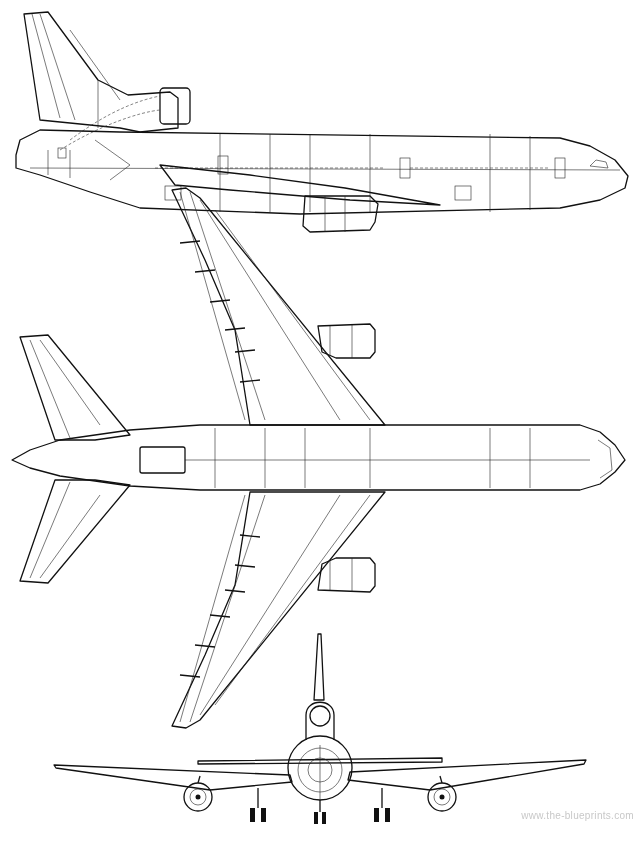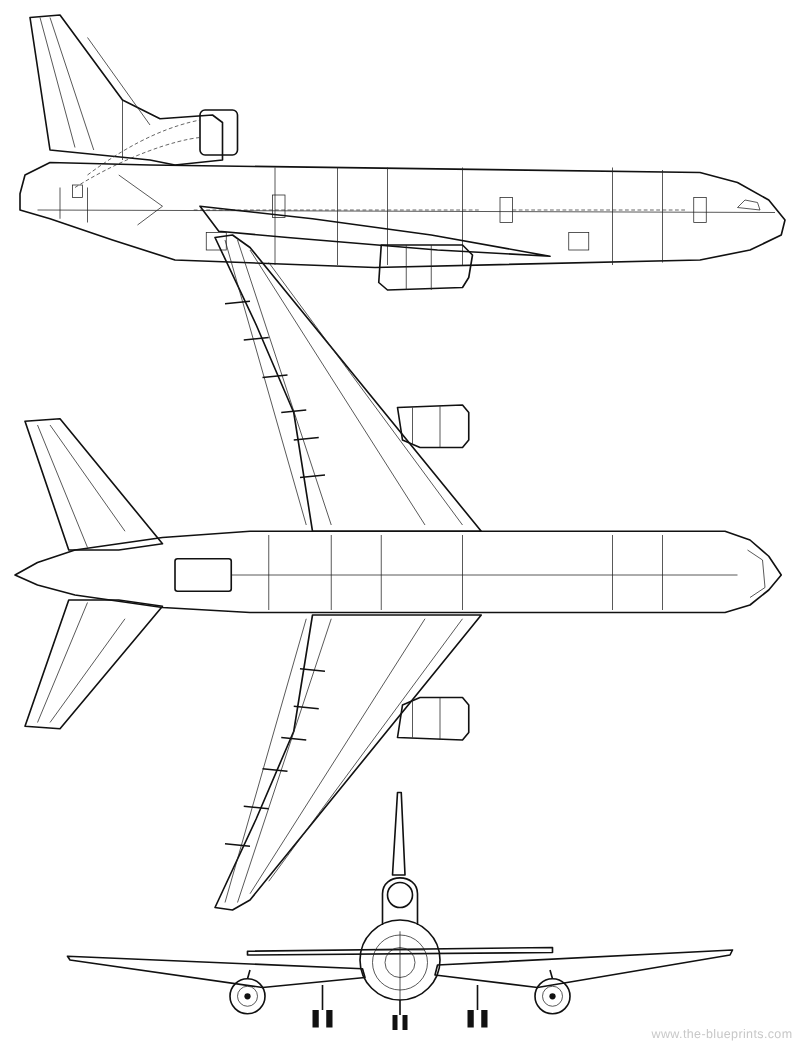--- a/index.html
+++ b/index.html
@@ -2,21 +2,21 @@
 <html><head>
 <meta charset="utf-8">
 <style>
   html, body { margin:0; padding:0; background:#ffffff; }
   body { width:640px; height:843px; position:relative; overflow:hidden; font-family:"Liberation Sans", sans-serif; }
   svg { position:absolute; left:0; top:0; }
   .ln { fill:none; stroke:#111; stroke-width:1.3; stroke-linejoin:round; }
   .th { fill:none; stroke:#222; stroke-width:0.6; }
   .dash { fill:none; stroke:#333; stroke-width:0.6; stroke-dasharray:3 2; }
   .blk { fill:#111; }
-  .wm { position:absolute; right:6px; bottom:10px; font-size:10px; color:#c8c8c8; letter-spacing:0.3px;margin-top:32px; }
+  .wm { position:absolute; right:6px; bottom:22px; font-size:10px; color:#c8c8c8; letter-spacing:0.3px;margin-top:32px; }
 </style>
 </head>
 <body>
 
 <svg width="640" height="843" viewBox="0 0 640 843">
 
   <g>
 
     <path class="ln" d="M24,14 L48,12 L98,80 L128,95 L170,92 L178,98 L178,128 L140,132 L120,128 L40,120 Z"></path>
     <path class="th" d="M32,14 L60,118 M40,14 L75,120 M70,30 L120,100 M98,80 L98,128"></path>

